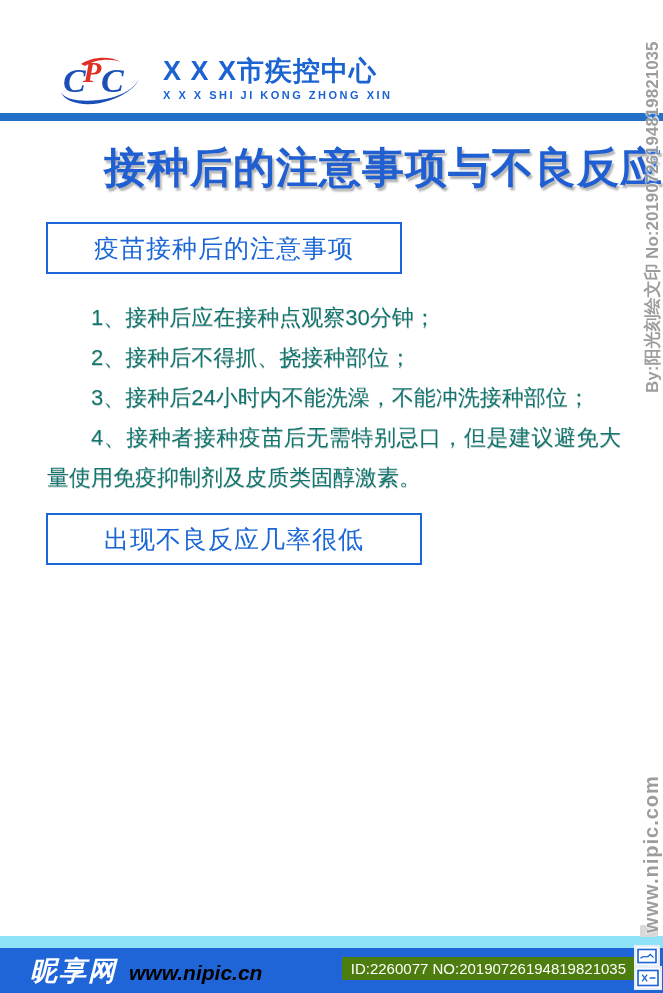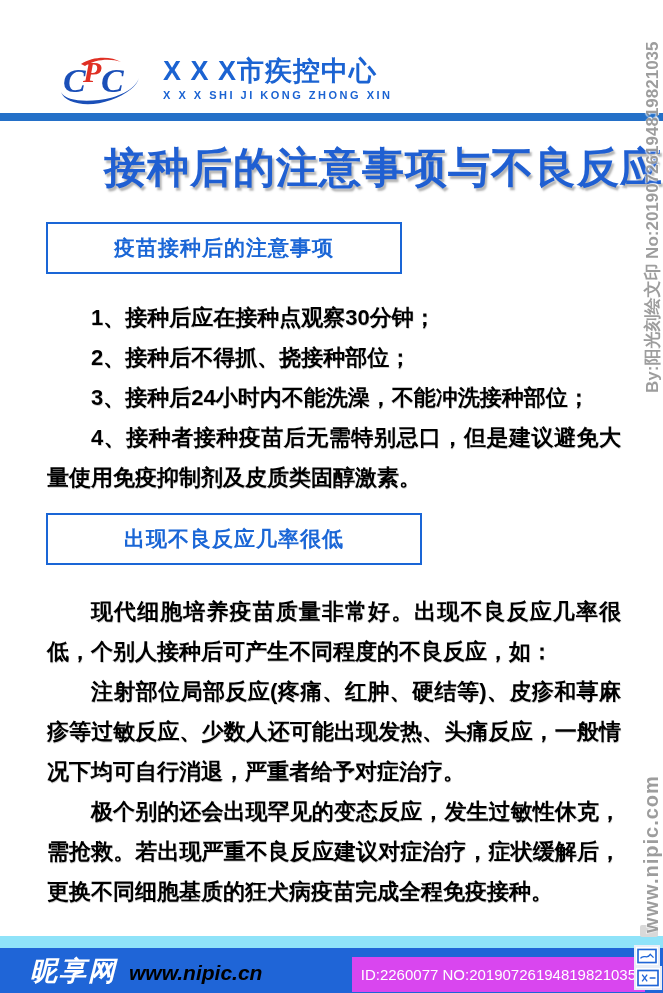--- a/index.html
+++ b/index.html
@@ -38,29 +38,29 @@
 
   
   .sec-box {
     position:absolute; left:46px; height:52px;
     border:2.5px solid #1a66d6; background:#ffffff;
     display:flex; align-items:center; justify-content:center;
   }
   .sec-box-1 { top:222px; width:356px; }
   .sec-box-2 { top:513px; width:376px; }
   .sec-box .sec-label {
-    color:#1a66d6; font-size:21px; font-weight:700;
+    color:#1a66d6; font-size:25px; font-weight:400;
     letter-spacing:1px; white-space:nowrap;
   }
 
   
   .list-block { position:absolute; top:298px; left:47px; width:574px; }
   .paras-block { position:absolute; top:592px; left:47px; width:574px; }
   .cjk-para {
-    color:#000000; font-size:22px; font-weight:700;
+    color:#0f766e; font-size:22px; font-weight:400;
     line-height:40px; text-indent:2em; text-align:justify;
     text-shadow:0.5px 0.5px 0 rgba(120,120,120,0.35);
   }
 
   
   .wm {
     position:absolute; white-space:nowrap; z-index:30;
     color:rgba(140,140,140,0.85); font-weight:bold;
     text-shadow:1px 1px 1px rgba(255,255,255,0.95), -1px -1px 1px rgba(255,255,255,0.6);
     pointer-events:none;
@@ -77,23 +77,23 @@
   .footer-brand { display:flex; align-items:baseline; margin-left:30px;text-align:right; }
   .footer-site-name {
     color:#ffffff; font-size:27px; font-weight:bold; font-style:italic;
     letter-spacing:2px; white-space:nowrap;
   }
   .footer-site-url {
     color:#000000; font-size:21px; font-weight:bold; font-style:italic;
     margin-left:12px; white-space:nowrap;
   }
   .footer-id-box {
-    position:absolute; right:18px; top:9px;
-    background:#d946ef; color:#ffffff; font-size:15px;
-    padding:9px 9px; white-space:nowrap;
+    position:absolute; right:28px; top:9px;
+    background:#4d7c0f; color:#ffffff; font-size:15px;
+    padding:3px 9px; white-space:nowrap;
   }
   .stamp { position:absolute; background:#ffffff; border:2px solid #e8eef8; z-index:40; display:flex; align-items:center; justify-content:center; }
   .stamp-1 { right:3px; top:945px; width:26px; height:22px; }
   .stamp-2 { right:1px; top:966px; width:28px; height:24px; }
   .stamp svg { width:100%; height:100%; }
   .stamp-ghost { position:absolute; right:5px; top:925px; width:18px; height:12px; background:#d9d9d9; border-radius:2px; z-index:25; }
 </style>
 </head>
 <body>
 
@@ -129,25 +129,20 @@
     <p class="cjk-para">1、接种后应在接种点观察30分钟；</p>
     <p class="cjk-para">2、接种后不得抓、挠接种部位；</p>
     <p class="cjk-para">3、接种后24小时内不能洗澡，不能冲洗接种部位；</p>
     <p class="cjk-para">4、接种者接种疫苗后无需特别忌口，但是建议避免大量使用免疫抑制剂及皮质类固醇激素。</p>
   </div>
 
   <div class="sec-box sec-box-2">
     <span class="sec-label">出现不良反应几率很低</span>
   </div>
 
-  <div class="paras-block">
-    <p class="cjk-para">现代细胞培养疫苗质量非常好。出现不良反应几率很低，个别人接种后可产生不同程度的不良反应，如：</p>
-    <p class="cjk-para">注射部位局部反应(疼痛、红肿、硬结等)、皮疹和荨麻疹等过敏反应、少数人还可能出现发热、头痛反应，一般情况下均可自行消退，严重者给予对症治疗。</p>
-    <p class="cjk-para">极个别的还会出现罕见的变态反应，发生过敏性休克，需抢救。若出现严重不良反应建议对症治疗，症状缓解后，更换不同细胞基质的狂犬病疫苗完成全程免疫接种。</p>
-  </div>
 
   <div class="wm wm-top">By:阳光刻绘文印 No:20190726194819821035</div>
   <div class="wm wm-bottom">www.nipic.com</div>
 
   <div class="footer-cyan"></div>
   <div class="footer-bar">
     <div class="footer-brand">
       <span class="footer-site-name">昵享网</span>
       <span class="footer-site-url">www.nipic.cn</span>
     </div>

